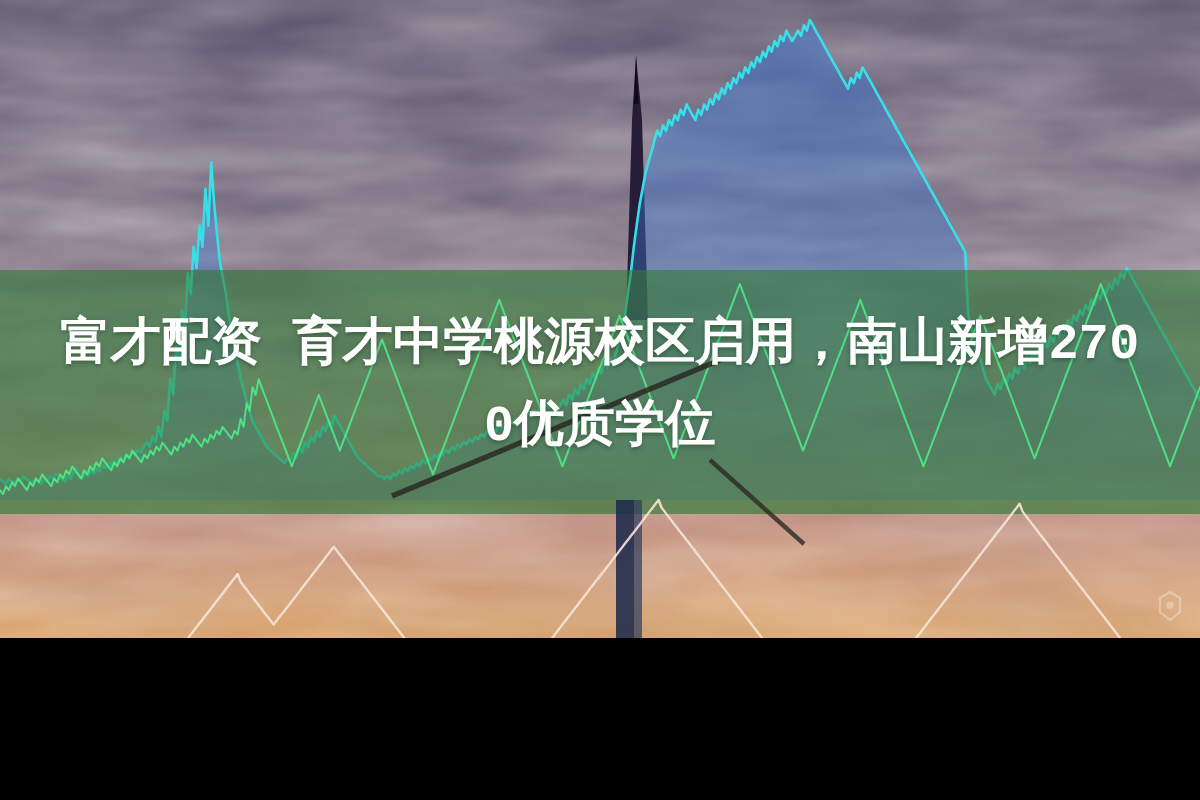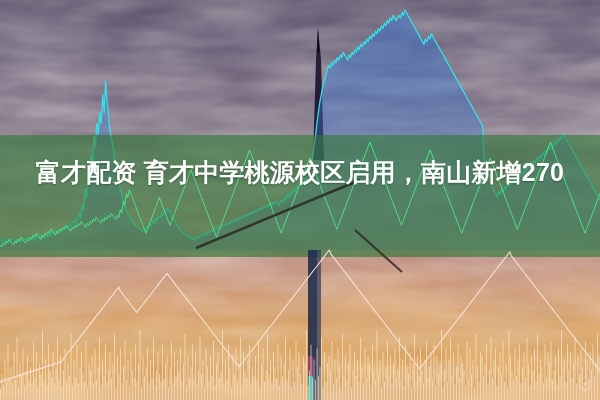--- a/index.html
+++ b/index.html
@@ -1,18 +1,18 @@
 <!DOCTYPE html>
 <html><head>
 <meta charset="utf-8">
 <style>
   html,body{margin:0;padding:0;background:#000;}
   #stage{
-    position:relative;width:600px;height:400px;overflow:hidden;
-    font-family:Liberation Sans, sans-serif;
+    position:relative;width:600px;height:319px;overflow:hidden;
+    font-family:Liberation Mono, monospace;
   }
   .layer{position:absolute;left:0;top:0;width:600px;height:400px;}
   #sky{
     background:
       linear-gradient(180deg,
         #56506a 0%,
         #5c5470 8%,
         #6a5f78 18%,
         #756a7f 28%,
         #7d6f82 36%,
@@ -528,20 +528,21 @@
         <rect x="594.00" y="376.1" width="0.99" height="23.9" fill="#fbf0d8"></rect>
         <rect x="595.50" y="363.2" width="0.99" height="36.8" fill="#fbf0d8"></rect>
         <rect x="597.00" y="333.7" width="0.99" height="66.3" fill="#fbf0d8"></rect>
         <rect x="598.50" y="355.8" width="0.99" height="44.2" fill="#fbf0d8"></rect>
       </g>
     <path id="plLine" fill="none" stroke="#f6e4d8" stroke-width="1.2" opacity=".9" stroke-linejoin="round" stroke-linecap="round" d="M0.0 382.5 L1.5 380.5 L3.0 381.5 L4.5 379.5 L6.0 380.5 L7.5 378.6 L9.0 379.5 L10.5 377.6 L12.0 378.6 L13.5 376.6 L15.0 377.6 L16.5 375.6 L18.0 376.6 L19.5 374.7 L21.1 375.6 L22.6 373.7 L24.1 374.7 L25.6 372.7 L27.1 373.7 L28.6 371.8 L30.1 372.7 L31.6 370.8 L33.1 371.8 L34.6 369.8 L36.1 370.8 L37.6 368.8 L39.1 369.8 L40.6 367.9 L42.1 368.8 L43.6 366.9 L45.1 367.9 L46.6 365.9 L48.1 366.9 L49.6 364.9 L51.1 365.9 L52.6 364.0 L54.1 364.9 L55.6 363.0 L57.1 364.0 L58.6 362.0 L60.2 363.0 L61.7 361.0 L63.2 359.1 L64.7 357.1 L66.2 355.2 L67.7 353.2 L69.2 351.3 L70.7 349.4 L72.2 347.4 L73.7 345.5 L75.2 343.5 L76.7 341.6 L78.2 339.6 L79.7 337.7 L81.2 335.7 L82.7 333.8 L84.2 331.8 L85.7 329.9 L87.2 327.9 L88.7 326.0 L90.2 324.0 L91.7 322.1 L93.2 320.1 L94.7 318.2 L96.2 316.2 L97.7 314.3 L99.2 312.3 L100.8 310.4 L102.3 308.4 L103.8 306.5 L105.3 304.5 L106.8 302.6 L108.3 300.6 L109.8 298.7 L111.3 296.8 L112.8 294.8 L114.3 292.9 L115.8 290.9 L117.3 289.0 L118.8 287.0 L120.3 290.9 L121.8 292.9 L123.3 294.8 L124.8 296.8 L126.3 298.7 L127.8 300.6 L129.3 302.6 L130.8 304.5 L132.3 306.5 L133.8 308.4 L135.3 310.4 L136.8 312.3 L138.3 310.4 L139.8 308.4 L141.4 306.5 L142.9 304.5 L144.4 302.6 L145.9 300.6 L147.4 298.7 L148.9 296.8 L150.4 294.8 L151.9 292.9 L153.4 290.9 L154.9 289.0 L156.4 287.0 L157.9 285.1 L159.4 283.1 L160.9 281.2 L162.4 279.2 L163.9 277.3 L165.4 275.3 L166.9 273.4 L168.4 275.3 L169.9 277.3 L171.4 279.2 L172.9 281.2 L174.4 283.1 L175.9 285.1 L177.4 287.0 L178.9 289.0 L180.5 290.9 L182.0 292.9 L183.5 294.8 L185.0 296.8 L186.5 298.7 L188.0 300.6 L189.5 302.6 L191.0 304.5 L192.5 306.5 L194.0 308.4 L195.5 310.4 L197.0 312.3 L198.5 314.3 L200.0 316.2 L201.5 318.2 L203.0 320.1 L204.5 322.1 L206.0 324.0 L207.5 326.0 L209.0 327.9 L210.5 329.9 L212.0 331.8 L213.5 333.8 L215.0 335.7 L216.5 337.7 L218.0 339.6 L219.5 341.6 L221.1 343.5 L222.6 345.5 L224.1 347.4 L225.6 349.4 L227.1 351.3 L228.6 353.2 L230.1 355.2 L231.6 357.1 L233.1 359.1 L234.6 361.0 L236.1 363.0 L237.6 364.9 L239.1 366.9 L240.6 364.9 L242.1 363.0 L243.6 361.0 L245.1 359.1 L246.6 357.1 L248.1 355.2 L249.6 353.2 L251.1 351.3 L252.6 349.4 L254.1 347.4 L255.6 345.5 L257.1 343.5 L258.6 341.6 L260.2 339.6 L261.7 337.7 L263.2 335.7 L264.7 333.8 L266.2 331.8 L267.7 329.9 L269.2 327.9 L270.7 326.0 L272.2 324.0 L273.7 322.1 L275.2 320.1 L276.7 318.2 L278.2 316.2 L279.7 314.3 L281.2 312.3 L282.7 310.4 L284.2 308.4 L285.7 306.5 L287.2 304.5 L288.7 302.6 L290.2 300.6 L291.7 298.7 L293.2 296.8 L294.7 294.8 L296.2 292.9 L297.7 290.9 L299.2 289.0 L300.8 287.0 L302.3 285.1 L303.8 283.1 L305.3 281.2 L306.8 279.2 L308.3 277.3 L309.8 275.3 L311.3 273.4 L312.8 271.4 L314.3 269.5 L315.8 267.5 L317.3 265.6 L318.8 263.6 L320.3 261.7 L321.8 259.7 L323.3 257.8 L324.8 255.8 L326.3 253.9 L327.8 251.9 L329.3 250.0 L330.8 253.9 L332.3 255.8 L333.8 257.8 L335.3 259.7 L336.8 261.7 L338.3 263.6 L339.8 265.6 L341.4 267.5 L342.9 269.5 L344.4 271.4 L345.9 273.4 L347.4 275.3 L348.9 277.3 L350.4 279.2 L351.9 281.2 L353.4 283.1 L354.9 285.1 L356.4 287.0 L357.9 289.0 L359.4 290.9 L360.9 292.9 L362.4 294.8 L363.9 296.8 L365.4 298.7 L366.9 300.6 L368.4 302.6 L369.9 304.5 L371.4 306.5 L372.9 308.4 L374.4 310.4 L375.9 312.3 L377.4 314.3 L378.9 316.2 L380.5 318.2 L382.0 320.1 L383.5 322.1 L385.0 324.0 L386.5 326.0 L388.0 327.9 L389.5 329.9 L391.0 331.8 L392.5 333.8 L394.0 335.7 L395.5 337.7 L397.0 339.6 L398.5 341.6 L400.0 343.5 L401.5 345.5 L403.0 347.4 L404.5 349.4 L406.0 351.3 L407.5 353.2 L409.0 355.2 L410.5 357.1 L412.0 359.1 L413.5 361.0 L415.0 363.0 L416.5 364.9 L418.0 366.9 L419.5 368.8 L421.1 366.9 L422.6 364.9 L424.1 363.0 L425.6 361.0 L427.1 359.1 L428.6 357.1 L430.1 355.2 L431.6 353.2 L433.1 351.3 L434.6 349.4 L436.1 347.4 L437.6 345.5 L439.1 343.5 L440.6 341.6 L442.1 339.6 L443.6 337.7 L445.1 335.7 L446.6 333.8 L448.1 331.8 L449.6 329.9 L451.1 327.9 L452.6 326.0 L454.1 324.0 L455.6 322.1 L457.1 320.1 L458.6 318.2 L460.2 316.2 L461.7 314.3 L463.2 312.3 L464.7 310.4 L466.2 308.4 L467.7 306.5 L469.2 304.5 L470.7 302.6 L472.2 300.6 L473.7 298.7 L475.2 296.8 L476.7 294.8 L478.2 292.9 L479.7 290.9 L481.2 289.0 L482.7 287.0 L484.2 285.1 L485.7 283.1 L487.2 281.2 L488.7 279.2 L490.2 277.3 L491.7 275.3 L493.2 273.4 L494.7 271.4 L496.2 269.5 L497.7 267.5 L499.2 265.6 L500.8 263.6 L502.3 261.7 L503.8 259.7 L505.3 257.8 L506.8 255.8 L508.3 253.9 L509.8 251.9 L511.3 255.8 L512.8 257.8 L514.3 259.7 L515.8 261.7 L517.3 263.6 L518.8 265.6 L520.3 267.5 L521.8 269.5 L523.3 271.4 L524.8 273.4 L526.3 275.3 L527.8 277.3 L529.3 279.2 L530.8 281.2 L532.3 283.1 L533.8 285.1 L535.3 287.0 L536.8 289.0 L538.3 290.9 L539.8 292.9 L541.4 294.8 L542.9 296.8 L544.4 298.7 L545.9 300.6 L547.4 302.6 L548.9 304.5 L550.4 306.5 L551.9 308.4 L553.4 310.4 L554.9 312.3 L556.4 314.3 L557.9 316.2 L559.4 318.2 L560.9 320.1 L562.4 322.1 L563.9 324.0 L565.4 326.0 L566.9 327.9 L568.4 329.9 L569.9 331.8 L571.4 333.8 L572.9 335.7 L574.4 337.7 L575.9 339.6 L577.4 341.6 L578.9 343.5 L580.5 345.5 L582.0 347.4 L583.5 349.4 L585.0 351.3 L586.5 353.2 L588.0 355.2 L589.5 357.1 L591.0 359.1 L592.5 361.0 L594.0 363.0 L595.5 364.9 L597.0 366.9 L598.5 368.8 L600.0 370.8 "></path>
   </svg>
 
   <div id="headline">
     <span class="ln">富才配资 育才中学桃源校区启用，南山新增270</span>
+    <span class="ln">0优质学位</span>
   </div>
 
   <svg id="watermark" viewBox="0 0 14 16">
     <path d="M7 1 L12 4 L12 11 L7 15 L2 11 L2 4 Z" fill="none" stroke="#fff" stroke-width="1.1"></path>
     <circle cx="7" cy="7.6" r="1.8" fill="#fff"></circle>
   </svg>
 
 </div>
 
 </body></html>

